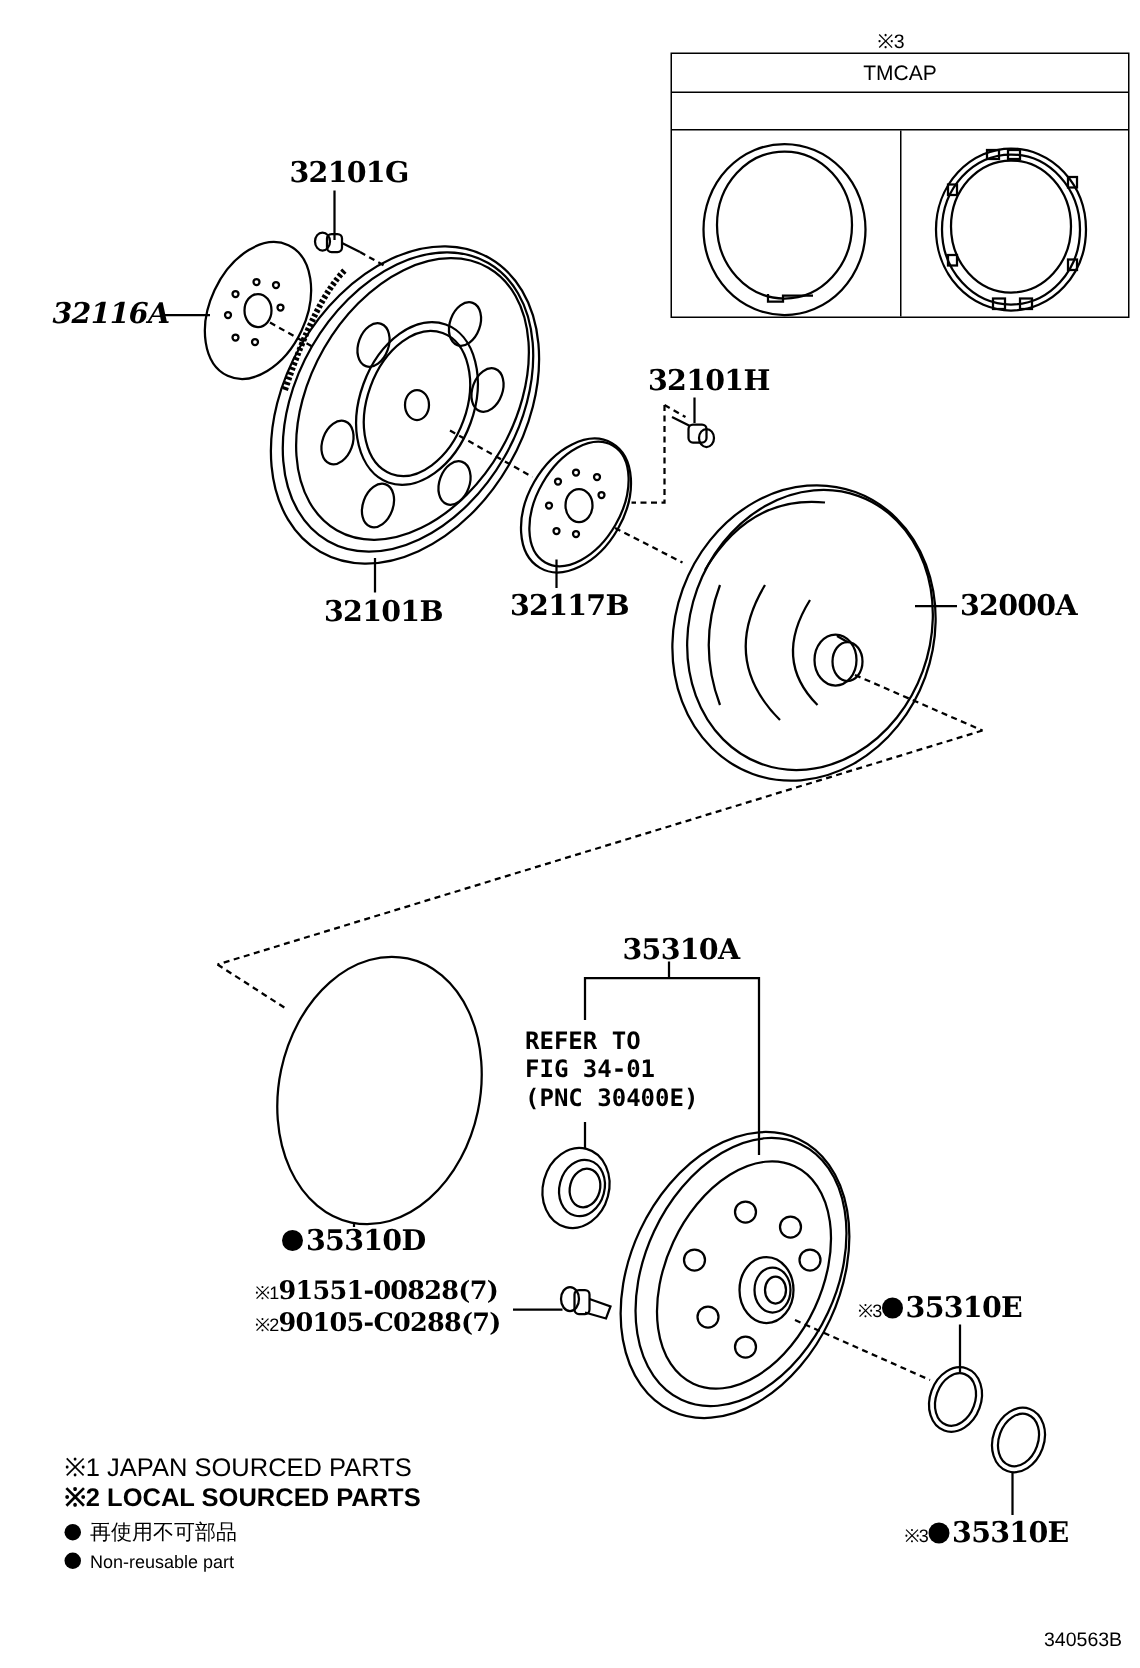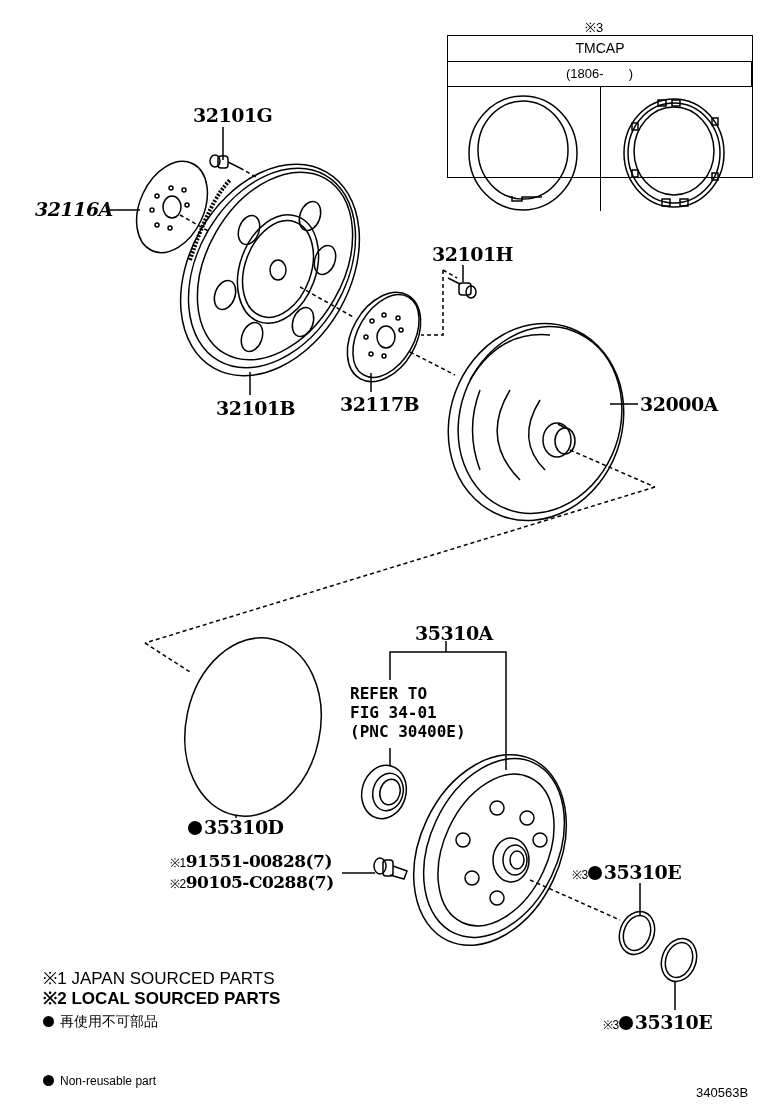--- a/index.html
+++ b/index.html
@@ -1,20 +1,20 @@
 <!DOCTYPE html>
 <html><head>
 <meta charset="utf-8">
 <style>
   html, body { margin:0; padding:0; background:#ffffff; }
   body { width:760px; height:1112px; position:relative; overflow:hidden; font-family:"DejaVu Sans", sans-serif; color:#000; }
   svg.art { position:absolute; left:0; top:0; }
   .lbl { position:absolute; font-family:"DejaVu Serif", serif; font-weight:bold; font-size:19px; letter-spacing:-0.5px; white-space:nowrap; line-height:1;text-align:center; }
   .legend { position:absolute; font-family:"Liberation Sans", sans-serif; font-size:17px; white-space:nowrap; line-height:1; }
-  .tbl { position:absolute; left:447px; top:35px; width:306px; height:143px; border:1.5px solid #000; box-sizing:border-box; font-family:"Liberation Sans", sans-serif; font-size:13px; }
+  .tbl { position:absolute; left:447px; top:35px; width:306px; height:177px; border:1.5px solid #000; box-sizing:border-box; font-family:"Liberation Sans", sans-serif; font-size:13px; }
   .tbl .hd { height:25px; border-bottom:1.5px solid #000; text-align:center; line-height:25px; font-size:14px; }
   .tbl .row2 { display:flex; height:24px; border-bottom:1.5px solid #000; }
   .tbl .row2 div { flex:1; text-align:center; line-height:24px; }
   .tbl .row2 div:first-child { border-right:1.5px solid #000; }
   .tbl .row3 { display:flex; height:124px; }
   .tbl .row3 div { flex:1; }
   .tbl .row3 div:first-child { border-right:1.5px solid #000; }
   .note3 { position:absolute; left:585px; top:18px; font-family:"Liberation Sans", sans-serif; font-size:13px; }
   .dot { display:inline-block; width:14px; height:14px; border-radius:50%; background:#000; vertical-align:-1px; margin-right:2px; }
   .dot-sm { display:inline-block; width:11px; height:11px; border-radius:50%; background:#000; vertical-align:-1px; margin-right:6px; }
@@ -175,21 +175,20 @@
     <ellipse cx="679" cy="960" rx="17" ry="22" transform="rotate(20 679 960)"></ellipse>
     <ellipse cx="679" cy="960" rx="13" ry="18" transform="rotate(20 679 960)"></ellipse>
     <line x1="675" y1="982" x2="675" y2="1010"></line>
   </g>
 </svg>
 
 <div class="note3">※3</div>
 <div class="tbl">
   <div class="hd">TMCAP</div>
   <div class="row2">
-    <div style="white-space:pre;">(1806-       )</div>
   </div>
   <div class="row3">
       <div></div>
       <div></div>
     </div>
 </div>
 
 <div class="lbl" style="left:193px;top:106px;">32101G</div>
 <div class="lbl" style="left:35px;top:200px;font-style:italic;">32116A</div>
 <div class="lbl" style="left:216px;top:399px;">32101B</div>
@@ -218,17 +217,17 @@
 </div>
 <div class="lbl" style="left:603px;top:1013px;">
   <span class="sup">※3</span><span class="dot"></span><span>35310E</span>
 </div>
 
 <div class="legend" style="left:43px;top:970px;">※1 JAPAN SOURCED PARTS</div>
 <div class="legend" style="left:43px;top:990px;font-weight:bold;">※2 LOCAL SOURCED PARTS</div>
 <div class="legend" style="left:43px;top:1014px;font-size:14px;">
   <span class="dot-sm"></span><span>再使用不可部品</span>
 </div>
-<div class="legend" style="left:43px;top:1035px;font-size:12px;margin-top:40px;">
+<div class="legend" style="left:43px;top:1035px;font-size:12px;">
   <span class="dot-sm"></span><span>Non-reusable part</span>
 </div>
 
 <div class="figid">340563B</div>
 
 </body></html>

